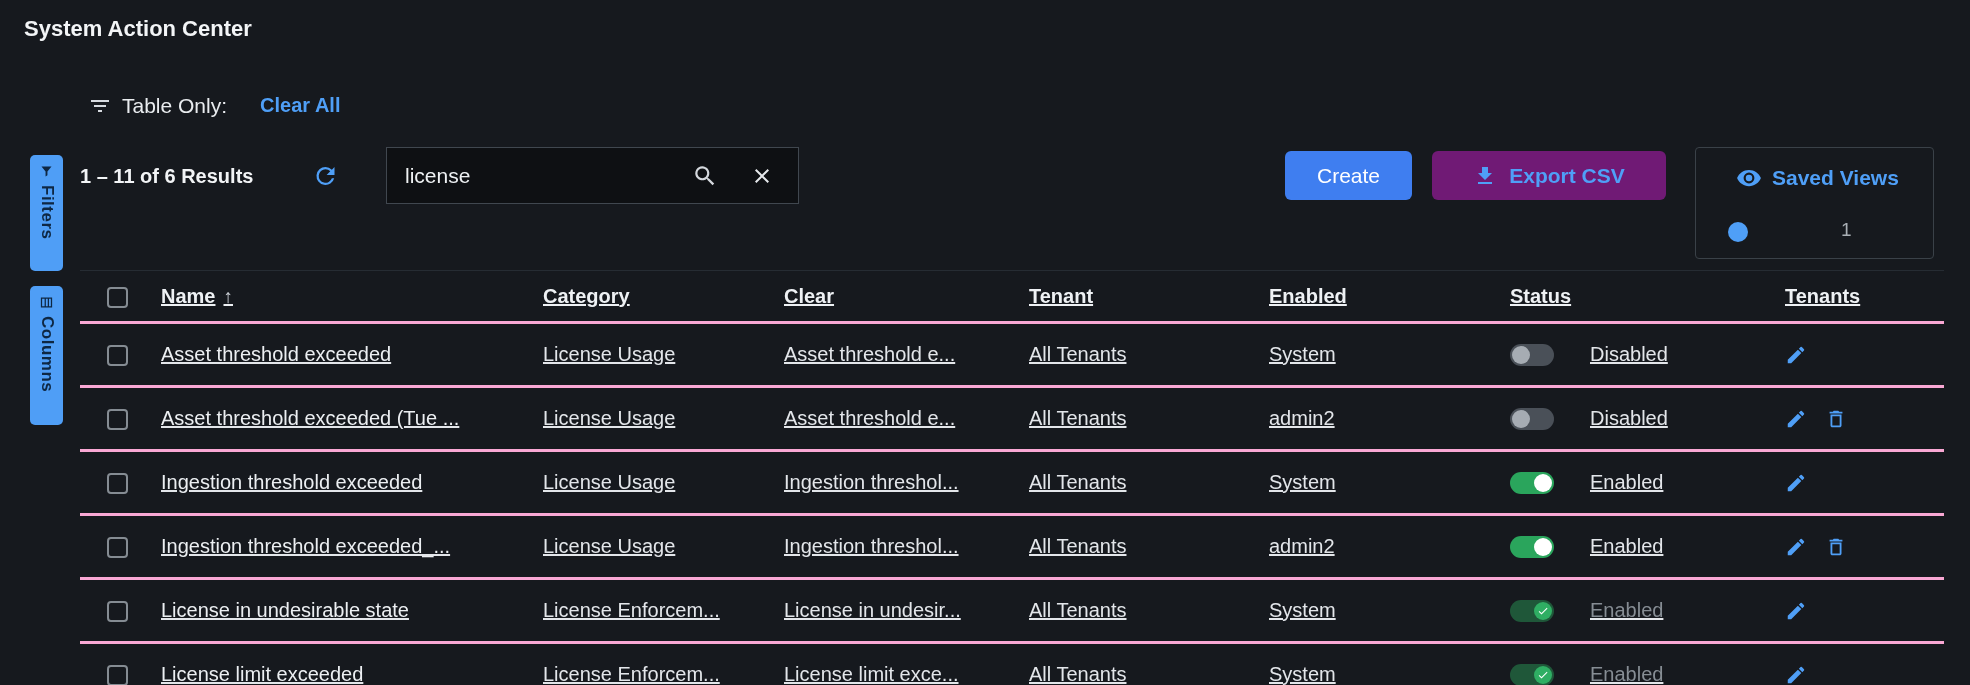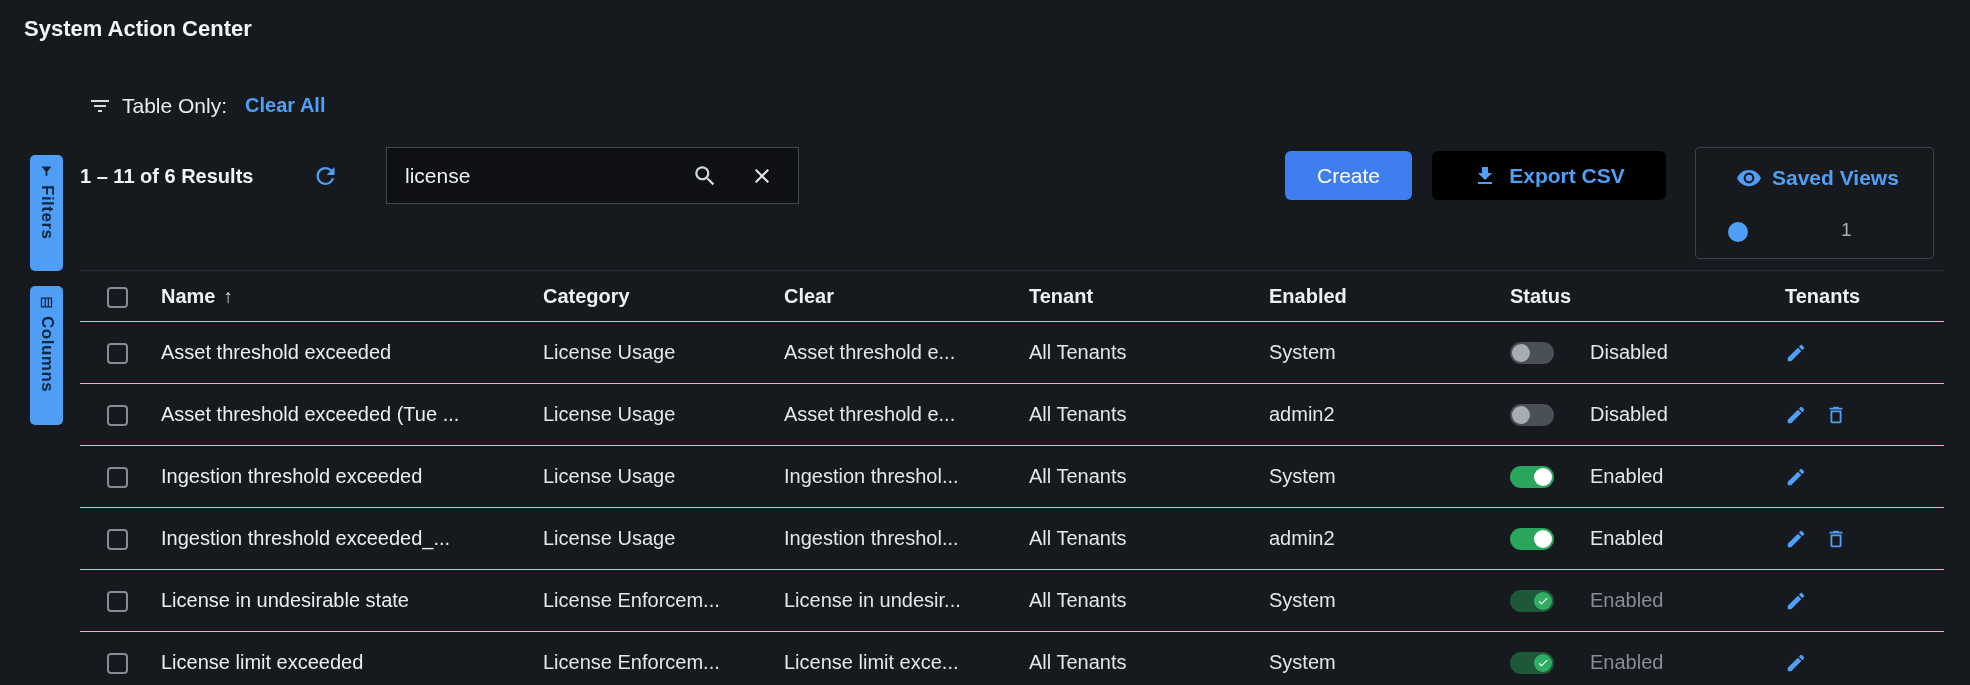--- a/index.html
+++ b/index.html
@@ -9,54 +9,54 @@
   
   .title{position:absolute;left:24px;top:16px;font-size:22px;font-weight:700;color:#f3f5f7;}
 
   
   .filter-bar{position:absolute;left:88px;top:83px;height:45px;display:flex;align-items:center;}
   .filter-label{margin-left:10px;font-size:21px;color:#e9ecef;}
   .chip{margin-left:28px;display:flex;align-items:center;gap:12px;background:#3d444c;border-radius:6px;
         height:45px;padding:0 12px 0 16px;font-size:19px;color:#edeff2;}
   .chip-close{width:21px;height:21px;border-radius:50%;background:#6e767f;display:flex;align-items:center;
         justify-content:center;cursor:pointer;flex:none;border:none;padding:0;}
-  .clear-all{margin-left:12px;font-size:20px;font-weight:700;color:#4f9ff7;cursor:pointer;background:none;border:none;font-family:inherit;}
+  .clear-all{margin-left:27px;font-size:20px;font-weight:700;color:#4f9ff7;cursor:pointer;background:none;border:none;font-family:inherit;}
 
   
   .toolbar{position:absolute;left:80px;top:147px;right:26px;height:58px;}
   .results{position:absolute;left:0;top:50%;transform:translateY(-50%);font-size:20px;font-weight:700;color:#f2f4f6;white-space:nowrap;}
   .refresh-btn{position:absolute;left:232px;top:50%;transform:translateY(-50%);background:none;border:none;padding:0;cursor:pointer;display:flex;}
   .search-box{position:absolute;left:306px;top:0;width:413px;height:57px;background:#0e1013;
         border:1px solid #40474f;border-radius:0;box-sizing:border-box;}
   .search-input{position:absolute;inset:0;width:100%;height:100%;box-sizing:border-box;background:transparent;border:none;outline:none;
         color:#eef1f3;font-size:21px;padding:0 130px 0 18px;font-family:inherit;}
   .search-icon{position:absolute;right:80px;top:50%;transform:translateY(-50%);display:flex;}
   .search-clear{position:absolute;right:24px;top:50%;transform:translateY(-50%);background:none;border:none;padding:0;cursor:pointer;display:flex;}
   .create-btn{position:absolute;left:1205px;top:4px;width:127px;height:49px;background:#3f7ef0;border:none;border-radius:6px;
         color:#fff;font-size:21px;font-family:inherit;cursor:pointer;}
-  .export-btn{position:absolute;left:1352px;top:4px;width:234px;height:49px;background:#000000;border:none;border-radius:6px;
+  .export-btn{position:absolute;left:1352px;top:4px;width:234px;height:49px;background:#701a75;border:none;border-radius:6px;
         color:#4f9ff7;font-size:21px;font-weight:700;display:flex;align-items:center;justify-content:center;gap:12px;
         font-family:inherit;cursor:pointer;}
   .saved-card{position:absolute;left:1615px;top:0;width:239px;height:112px;border:1px solid #3a4148;border-radius:4px;box-sizing:border-box;}
   .saved-header{position:absolute;left:34px;top:16px;display:flex;align-items:center;gap:10px;color:#4f9ff7;
         font-size:21px;font-weight:700;cursor:pointer;background:none;border:none;font-family:inherit;}
   .saved-dot{position:absolute;left:32px;top:74px;width:20px;height:20px;border-radius:50%;background:#4f9ff7;}
   .saved-count{position:absolute;left:145px;top:71px;font-size:19px;color:#a9afb5;}
 
   
   .side-tab{position:absolute;left:30px;width:33px;background:#4f9ef6;border-radius:5px;display:flex;flex-direction:column;
         align-items:center;padding-top:9px;box-sizing:border-box;color:#0e2743;cursor:pointer;border:none;font-family:inherit;}
   .side-tab .vtext{writing-mode:vertical-rl;font-size:17px;font-weight:700;margin-top:6px;letter-spacing:.5px;color:#0e2743;}
   #tab-filters{top:155px;height:116px;}
   #tab-columns{top:286px;height:139px;}
 
   
   .table{position:absolute;left:80px;top:270px;right:26px;}
   .trow{display:grid;grid-template-columns:54px 382px 241px 245px 240px 241px 275px 1fr;align-items:center;
-        padding-left:27px;border-bottom:1px solid #f9a8d4;}
+        padding-left:27px;border-bottom:3px solid #f9a8d4;text-decoration:underline;}
   .thead{height:50px;border-top:1px solid #262c33;font-weight:700;color:#eef1f4;font-size:20px;}
   .tbody-row{height:61px;font-size:20px;color:#e3e6ea;}
   .cell{white-space:nowrap;overflow:hidden;}
   .name-cell{color:#eceff2;}
   .sort-arrow{margin-left:8px;color:#c9ced4;font-weight:400;font-size:19px;}
 
   .checkbox{display:inline-block;width:21px;height:21px;border:2px solid #858c93;border-radius:4px;background:transparent;
         box-sizing:border-box;cursor:pointer;vertical-align:middle;}
 
   .status-cell{display:flex;align-items:center;}

